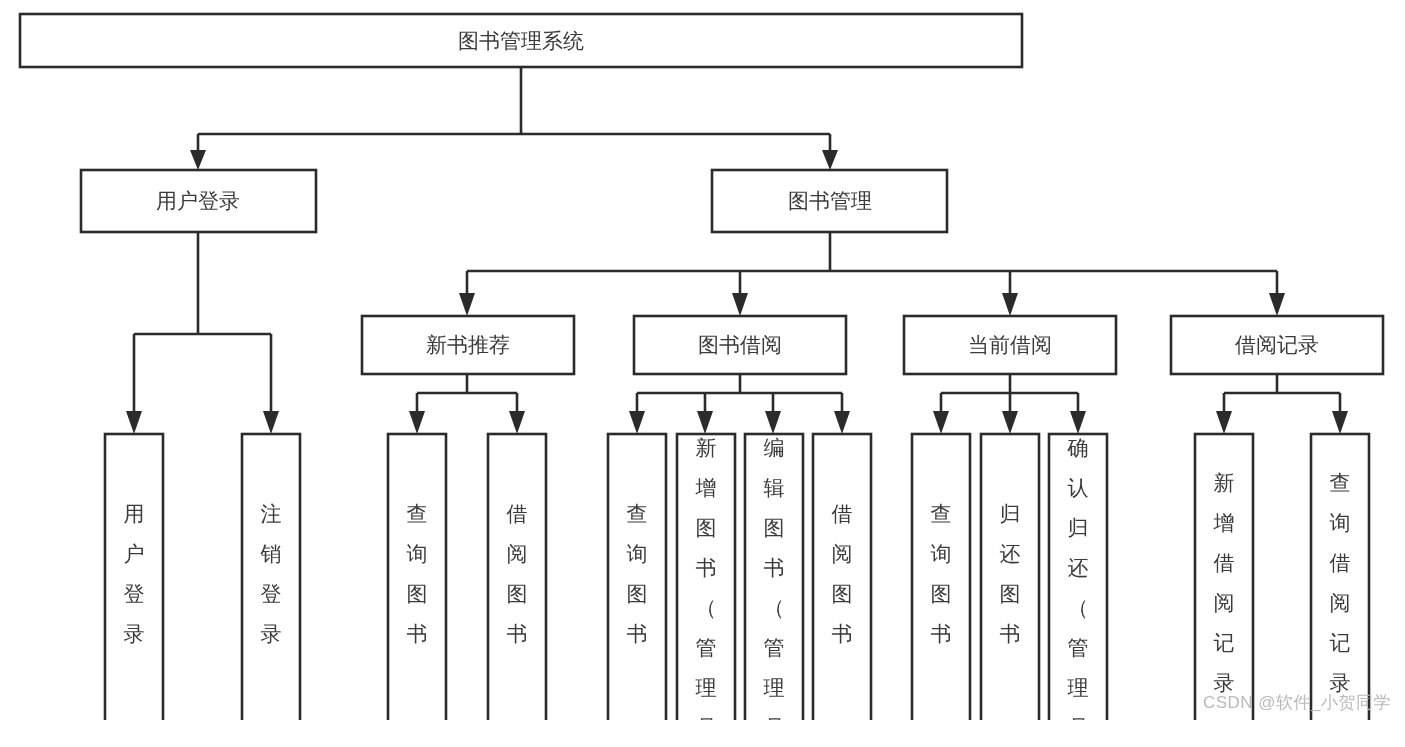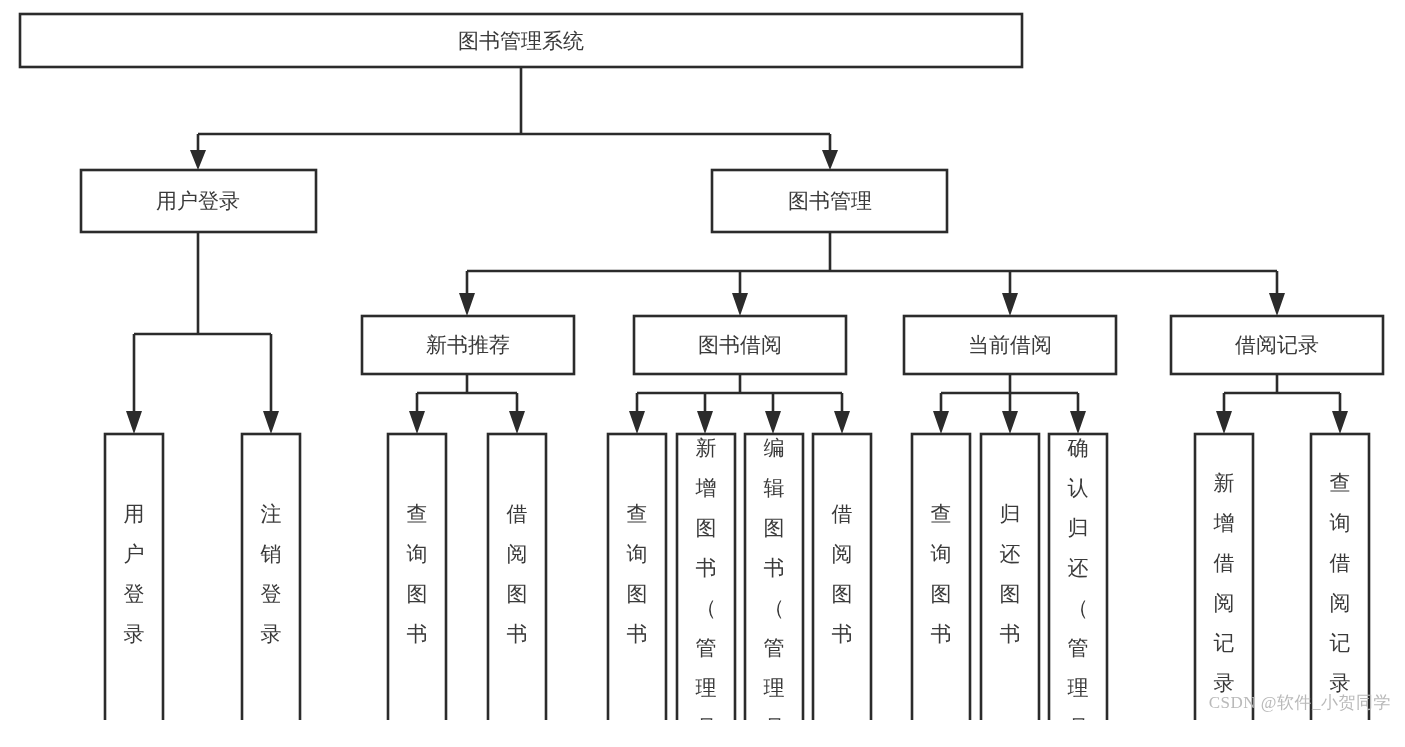--- a/index.html
+++ b/index.html
@@ -53,21 +53,21 @@
     font-family: "DejaVu Sans", "Liberation Sans", sans-serif;
     font-size: 21px;
     text-anchor: middle;
   }
   .watermark {
     position: absolute;
     right: 14px;
     bottom: 6px;
     color: #b9b9b9;
     font-size: 17px;
-    font-family: Liberation Serif, serif;
+    font-family: Liberation Sans, sans-serif;
     letter-spacing: 0.5px;
     white-space: nowrap;
     pointer-events: none;
   }
 </style>
 </head>
 <body>
 
 <div id="diagram-root">
 

